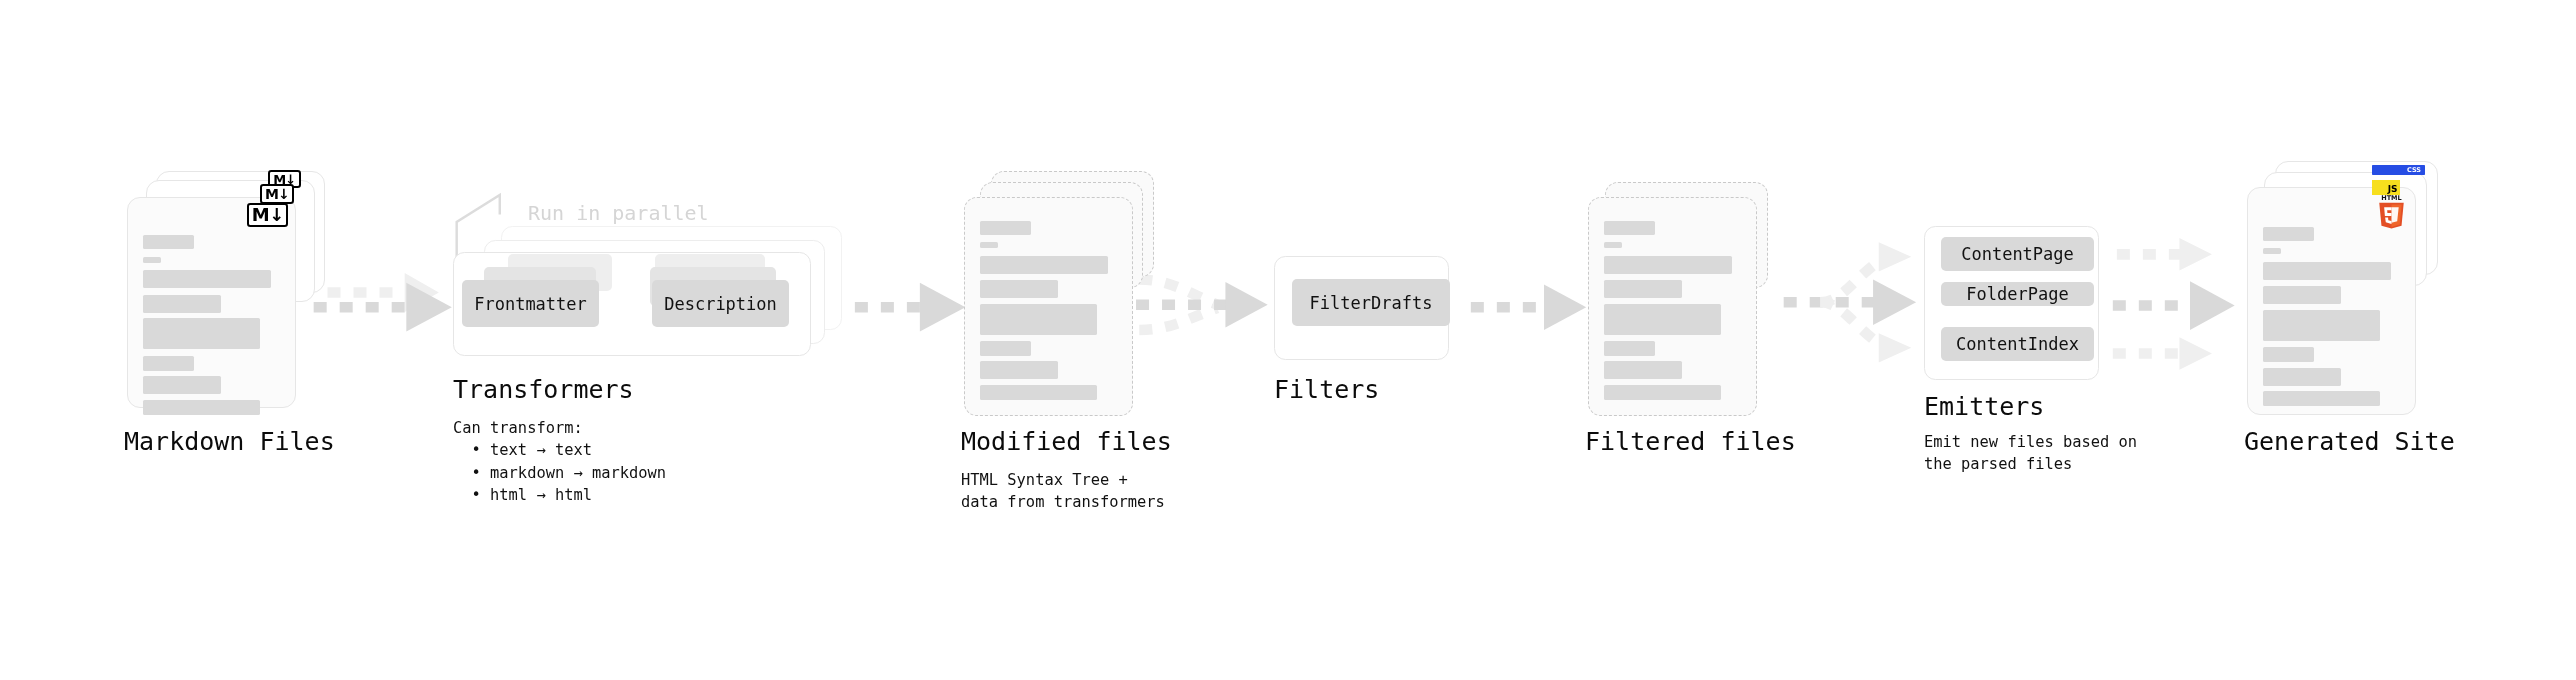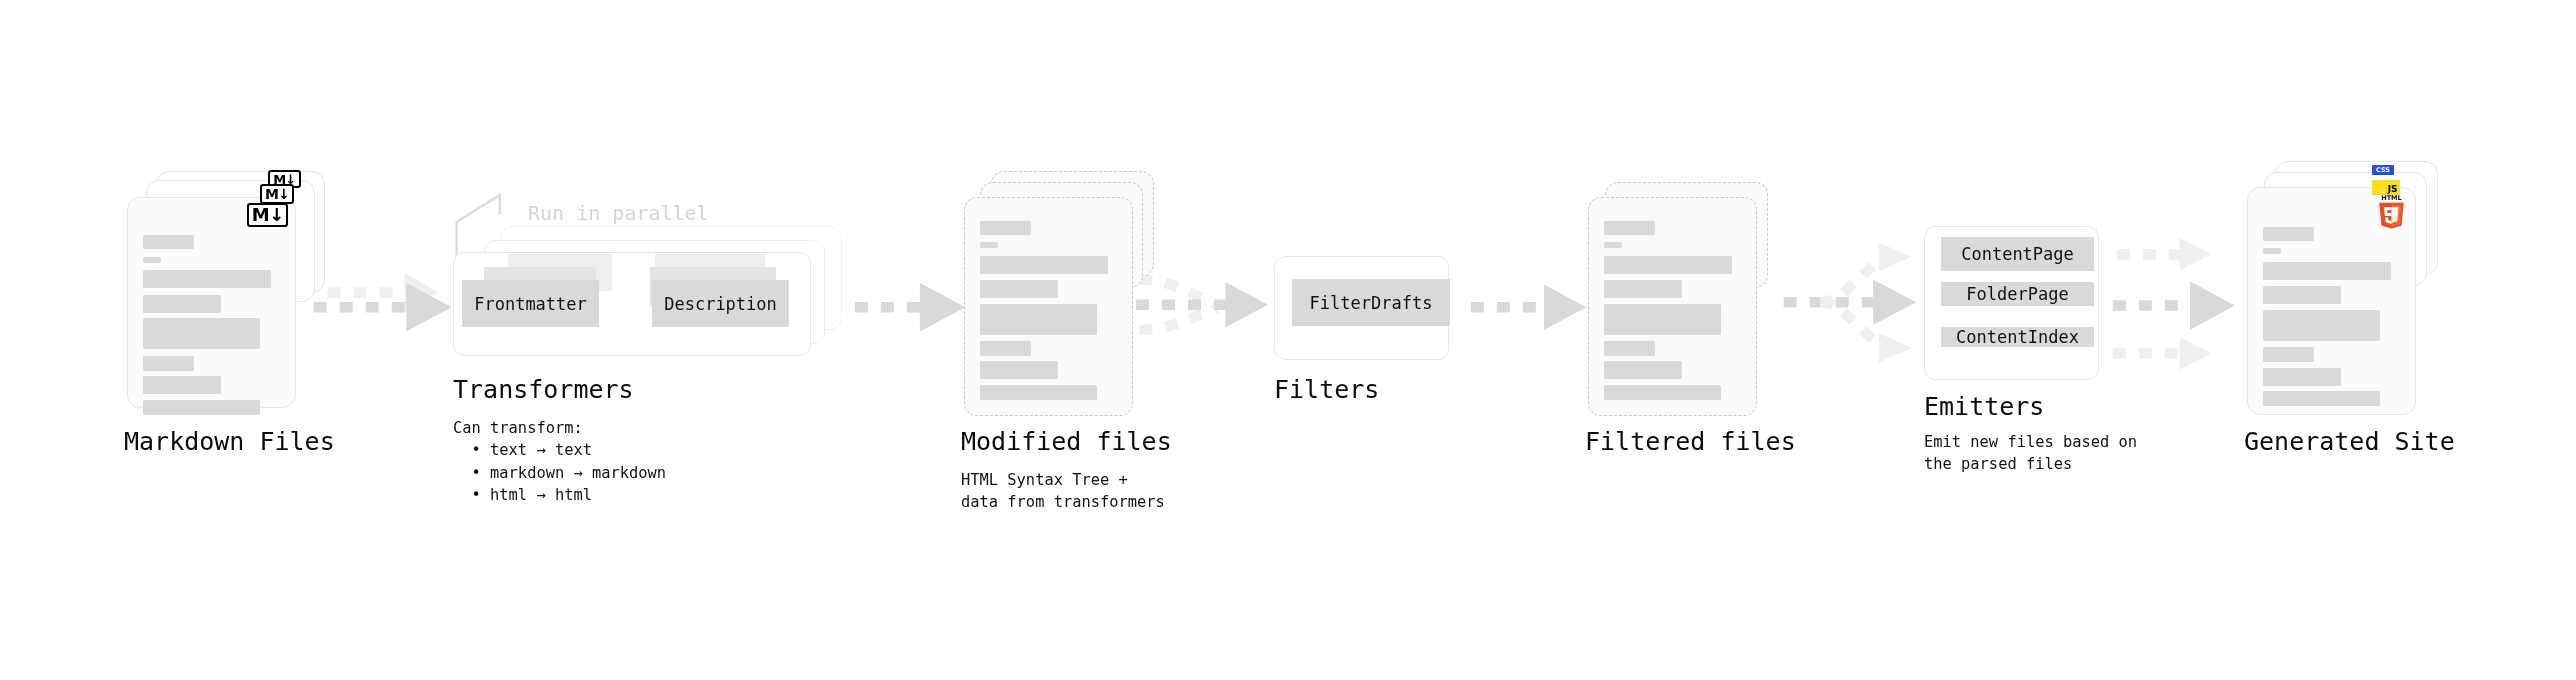--- a/index.html
+++ b/index.html
@@ -47,20 +47,21 @@
     letter-spacing:-0.8px;
     line-height:1;
   }
   .badge-css{
     position:absolute;
     display:flex;align-items:center;justify-content:center;
     background:#264de4;color:#ffffff;
     font-family:"DejaVu Sans","Liberation Sans",sans-serif;
     font-weight:bold;line-height:1;
     border-radius:0.8px;
+    padding-left:31px;
   }
   .badge-js{
     position:absolute;
     display:flex;align-items:flex-end;justify-content:flex-end;
     background:#f7df1e;color:#000000;
     font-family:"DejaVu Sans","Liberation Sans",sans-serif;
     font-weight:bold;line-height:1;
     box-sizing:border-box;padding:0.8px 2.4px;
   }
   .badge-html5{position:absolute;}
@@ -73,21 +74,21 @@
     border:1.6px solid #e6e6e6;
     border-radius:11.4px;
   }
   .group.g-back2{border-color:#f2f2f2;}
   .group.g-back1{border-color:#ededed;}
 
   .pill{
     position:absolute;
     box-sizing:border-box;
     background:#d9d9d9;
-    border-radius:0;
+    border-radius:5px;
     display:flex;align-items:center;justify-content:center;
     font-size:17px;color:#111;
     white-space:nowrap;
   }
   .pill.p-back2{background:#eeeeee;color:transparent;}
   .pill.p-back1{background:#e4e4e4;color:transparent;}
 
   
   .title{
     position:absolute;
@@ -270,21 +271,21 @@
         <div class="bar" style="left:14.6px;top:187px;width:117px;height:15.4px;"></div>
       </div>
     </div>
   </div>
   <div class="title" style="left:1585px;top:427px;">Filtered files</div>
 
   <div class="node">
     <div class="group" style="left:1924px;top:226px;width:175px;height:154px;"></div>
     <div class="pill" style="left:1941px;top:237px;width:153px;height:34px;">ContentPage</div>
     <div class="pill" style="left:1941px;top:282px;width:153px;height:24px;">FolderPage</div>
-    <div class="pill" style="left:1941px;top:327px;width:153px;height:20px;">ContentIndex</div>
+    <div class="pill" style="left:1941px;top:327px;width:153px;height:34px;">ContentIndex</div>
   </div>
   <div class="title" style="left:1924px;top:392px;">Emitters</div>
   <div class="sub" style="left:1924px;top:431px;">Emit new files based on
 the parsed files</div>
 
   <div class="doc-stack">
     <div class="doc ghost2" style="left:2275px;top:161px;width:163px;height:114px;"></div>
     <div class="doc ghost1" style="left:2264px;top:172px;width:163px;height:114px;"></div>
     <div class="doc" style="left:2247px;top:187px;width:169px;height:228px;">
       <div class="doc-body">

